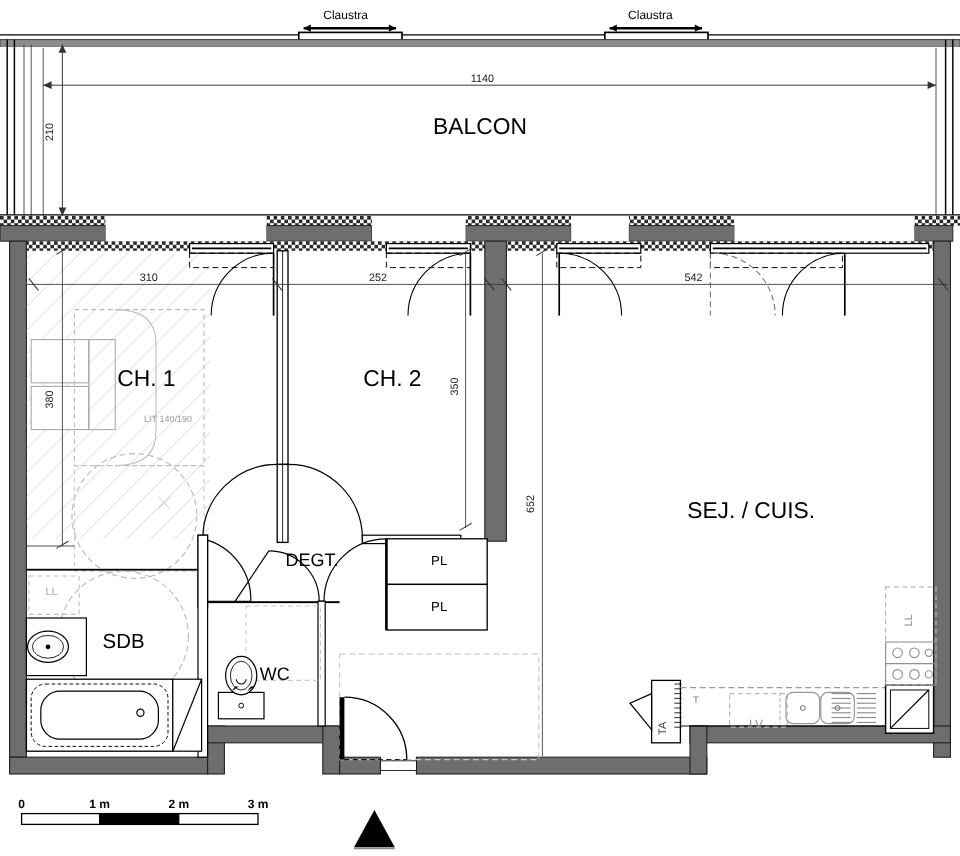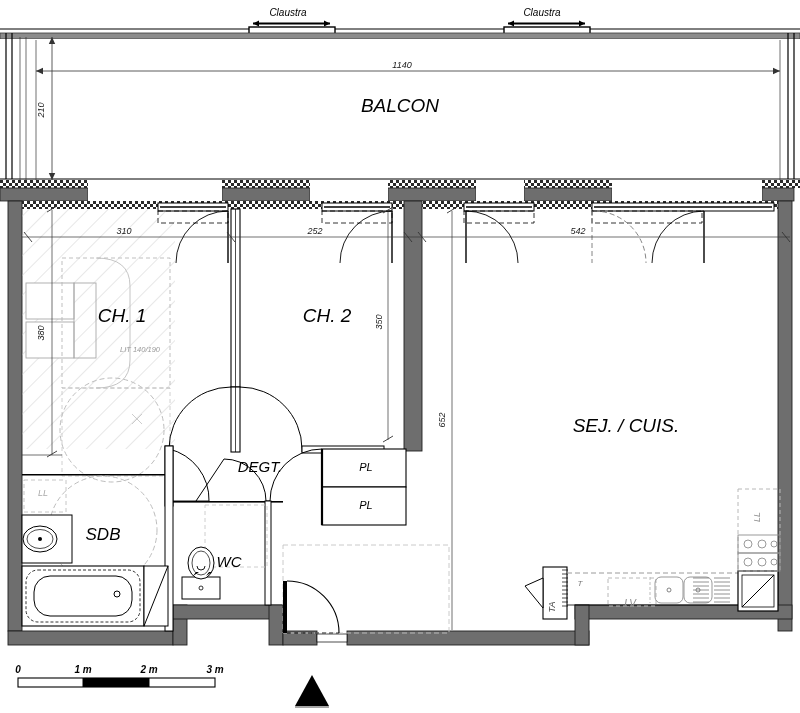--- a/index.html
+++ b/index.html
@@ -1,18 +1,18 @@
 <!DOCTYPE html>
 <html><head>
 <meta charset="utf-8">
 <style>
   html,body{margin:0;padding:0;background:#ffffff;}
   body{width:800px;height:713px;overflow:hidden;
        font-family:"Liberation Sans","DejaVu Sans",sans-serif;color:#000;}
-  #plan{position:relative;width:712px;height:713px;background:#fff;font-style:italic;}
+  #plan{position:relative;width:712px;height:713px;background:#fff;}
   svg{display:block;}
   .roomlabel{font-family:"Liberation Sans",sans-serif;font-weight:400;fill:#000;}
   .dimtxt{font-family:"Liberation Sans",sans-serif;font-size:9px;fill:#1a1a1a;}
   .smalltxt{font-family:"Liberation Sans",sans-serif;font-size:7.5px;fill:#999;}
   .claustratxt{font-family:"Liberation Sans",sans-serif;font-size:10px;fill:#000;}
   .scaletxt{font-family:"Liberation Sans",sans-serif;font-size:10px;fill:#000;font-weight:bold;}
 </style>
 </head>
 <body>
 

